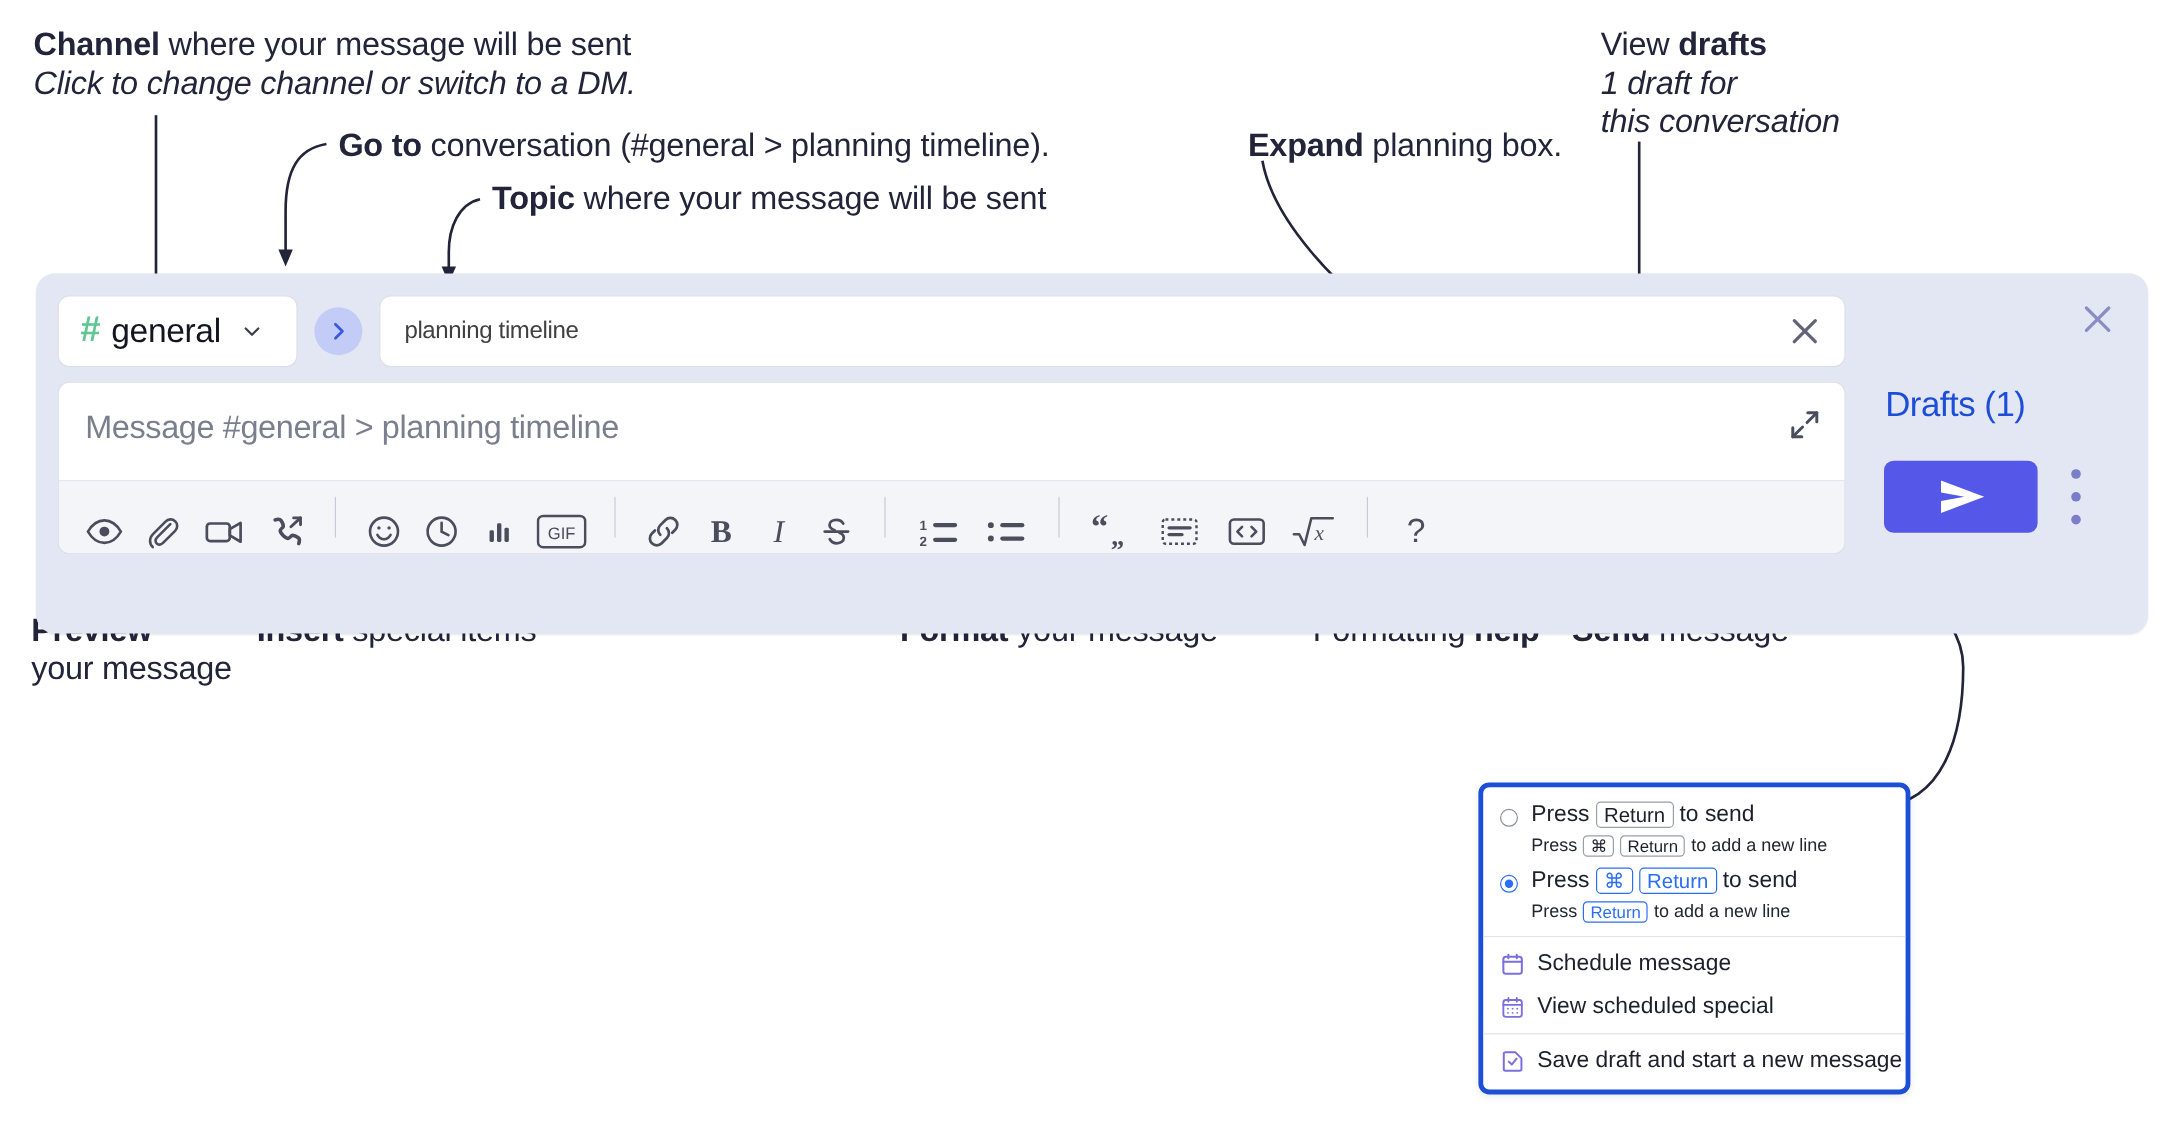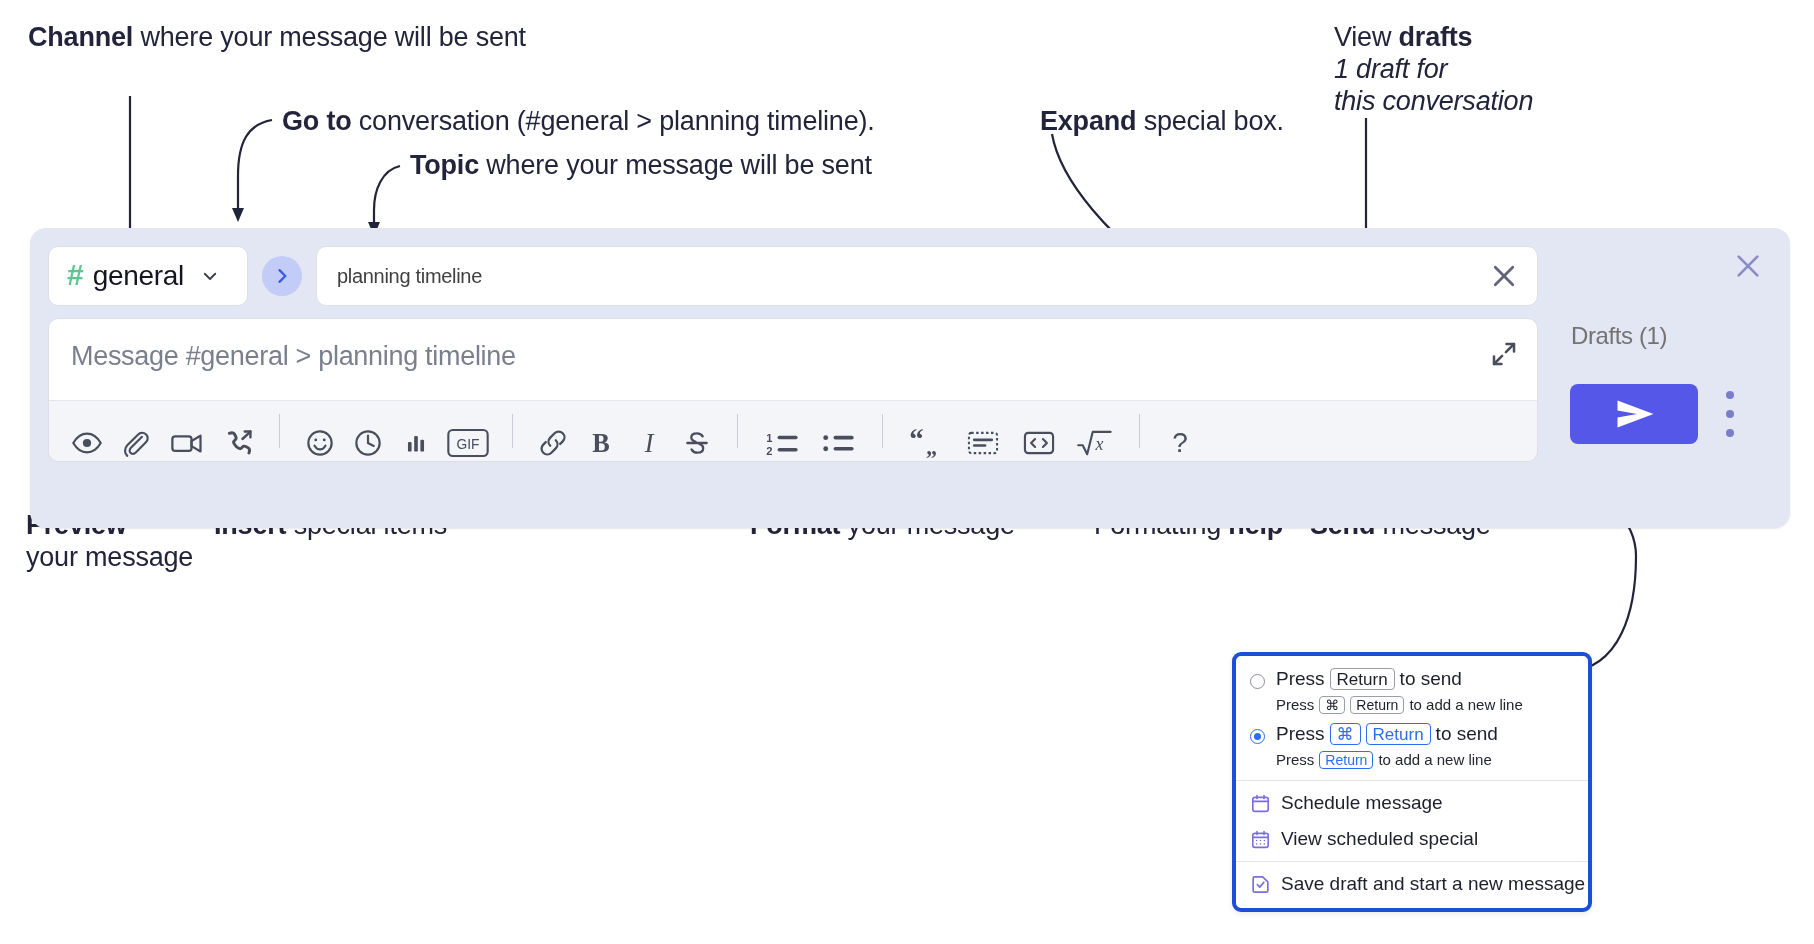--- a/index.html
+++ b/index.html
@@ -146,21 +146,21 @@
   .right-panel {
     position: absolute;
     left: 1520px; top: 0; width: 240px; height: 300px;
   }
   .panel-x {
     position: absolute; right: 26px; top: 22px;
     width: 32px; height: 32px; cursor: pointer;
   }
   .drafts-link {
     position: absolute; left: 21px; top: 94px;
-    font-size: 24px; color: #737373;
+    font-size: 29px; color: #1d4ed8;
     letter-spacing: -0.4px; cursor: pointer;
   }
   .send-btn {
     position: absolute; left: 20px; top: 156px;
     width: 128px; height: 60px;
     background: #5457e8;
     border-radius: 8px;
     display: flex; align-items: center; justify-content: center;
     cursor: pointer;
   }
@@ -230,32 +230,33 @@
   }
   .m-ico { width: 21px; height: 21px; flex: 0 0 auto; }
 </style>
 </head>
 <body>
 
 <div class="stage">
 
   <div class="anno" style="left:28px; top:22px;">
     <span class="ln"><b>Channel</b><span> where your message will be sent</span></span>
+    <span class="ln"><i>Click to change channel or switch to a DM.</i></span>
   </div>
 
   <div class="anno" style="left:282px; top:106px;">
     <b>Go to</b><span> conversation (#general &gt; planning timeline).</span>
   </div>
 
   <div class="anno" style="left:410px; top:150px;">
     <b>Topic</b><span> where your message will be sent</span>
   </div>
 
   <div class="anno" style="left:1040px; top:106px;">
-    <b>Expand</b><span> special box.</span>
+    <b>Expand</b><span> planning box.</span>
   </div>
 
   <div class="anno" style="left:1334px; top:22px;">
     <span class="ln"><span>View </span><b>drafts</b></span>
     <span class="ln"><i>1 draft for</i></span>
     <span class="ln"><i>this conversation</i></span>
   </div>
 
   <div class="anno" style="left:26px; top:510px;">
     <span class="ln"><b>Preview</b></span>

